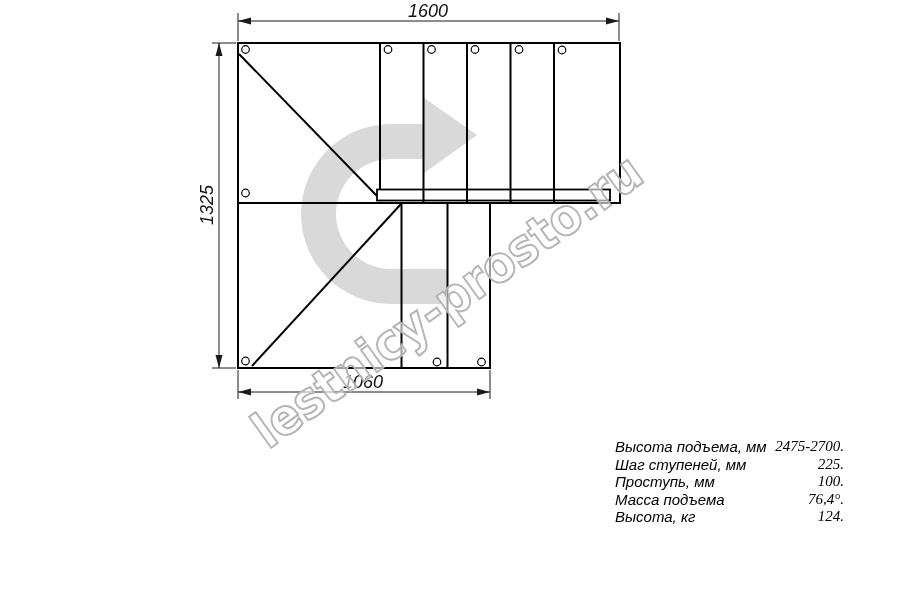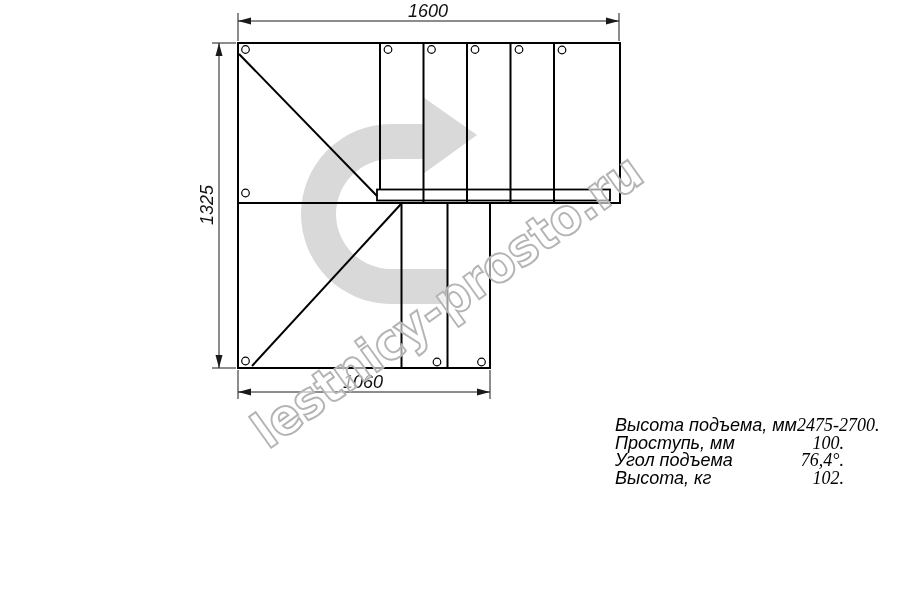--- a/index.html
+++ b/index.html
@@ -7,22 +7,22 @@
     position:relative;width:900px;height:600px;background:#ffffff;overflow:hidden;
     font-family:"Liberation Sans",sans-serif;
     padding-left:32px;
   }
   .drawing-svg{position:absolute;left:0;top:0;}
   .dim-label{
     font-family:"Liberation Sans",sans-serif;
     font-style:italic;font-size:18px;fill:#111;
   }
   .spec-table{
-    position:absolute;left:615px;top:417px;width:229px;
-    font-style:italic;font-size:18px;line-height:17.5px;color:#000;
+    position:absolute;left:615px;top:438px;width:229px;
+    font-style:italic;font-size:15px;line-height:17.5px;color:#000;
   }
   .spec-row{display:flex;justify-content:space-between;}
   .spec-label{white-space:nowrap;}
   .spec-value{white-space:nowrap;text-align:right;font-family:Liberation Serif, serif;}
   .wm-text{
     font-family:"DejaVu Sans","Liberation Sans",sans-serif;
     font-weight:bold;font-size:50px;
     fill:rgba(255,255,255,0.60);
     stroke:#b4b4b4;stroke-width:2px;
   }
@@ -100,26 +100,30 @@
 
     <text class="wm-text" transform="translate(268,450) rotate(-35.5)" textLength="465" lengthAdjust="spacingAndGlyphs">lestnicy-prosto.ru</text>
   </svg>
 
   <div class="spec-table">
     <div class="spec-row">
       <span class="spec-label">Высота подъема, мм</span>
       <span class="spec-value">2475-2700.</span>
     </div>
     <div class="spec-row">
+      <span class="spec-label">Шаг ступеней, мм</span>
+      <span class="spec-value">225.</span>
+    </div>
+    <div class="spec-row">
       <span class="spec-label">Проступь, мм</span>
       <span class="spec-value">100.</span>
     </div>
     <div class="spec-row">
-      <span class="spec-label">Угол подъема</span>
+      <span class="spec-label">Масса подъема</span>
       <span class="spec-value">76,4°.</span>
     </div>
     <div class="spec-row">
       <span class="spec-label">Высота, кг</span>
-      <span class="spec-value">102.</span>
+      <span class="spec-value">124.</span>
     </div>
   </div>
 
 </div>
 
 </body></html>

